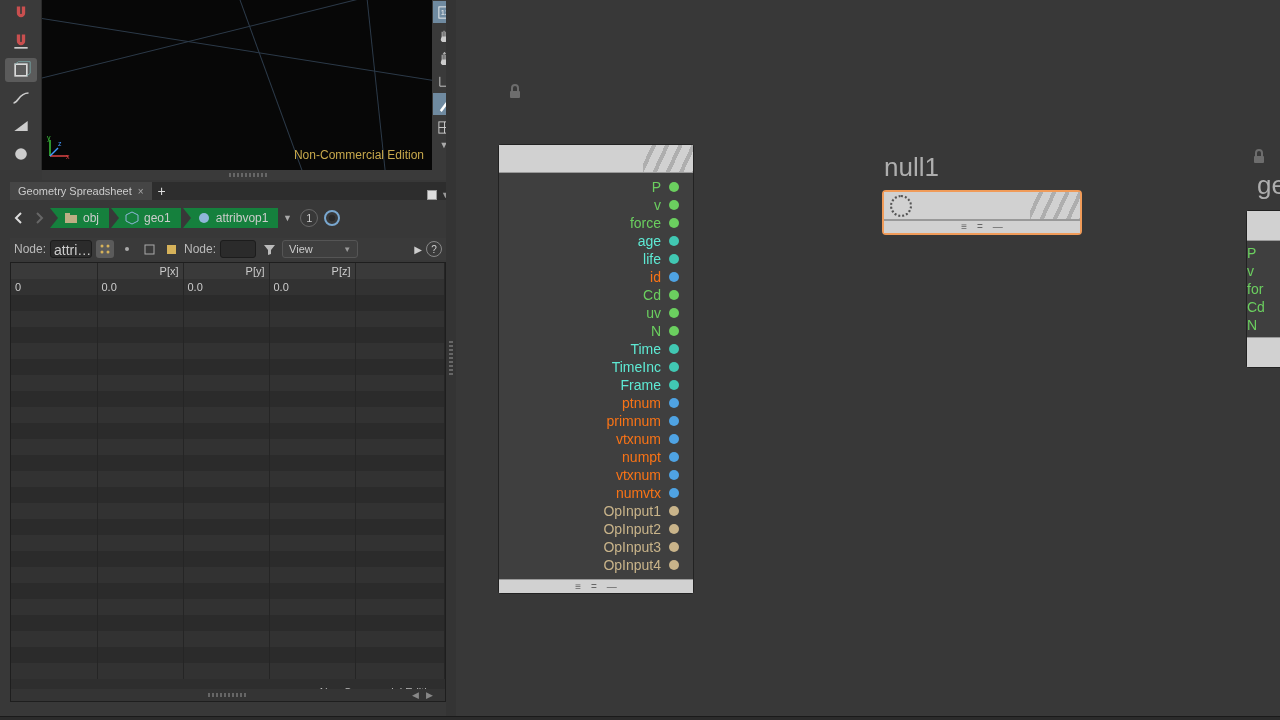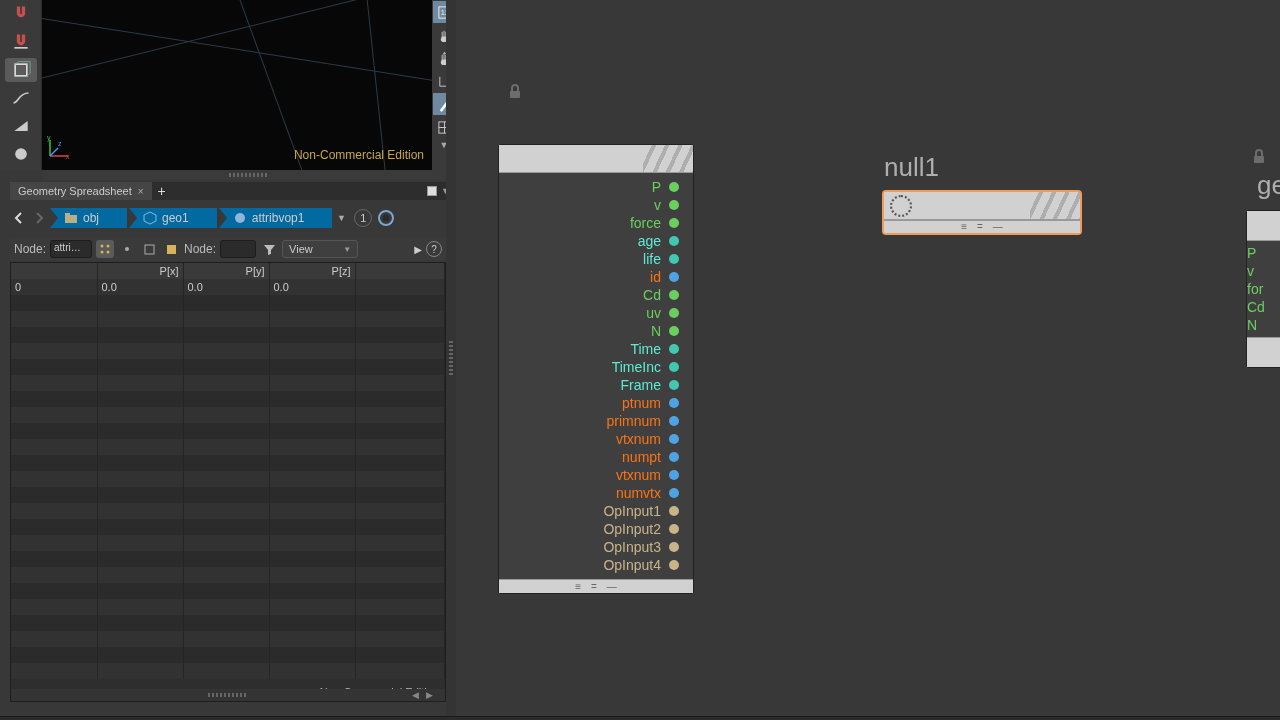--- a/index.html
+++ b/index.html
@@ -25,32 +25,32 @@
 .vp-right { position:absolute; left:432px; top:0; width:24px; height:170px; background:#3a3a3a; display:flex; flex-direction:column; align-items:center; gap:1px; padding-top:1px;}
 .vp-right .btn{ width:22px; height:22px; display:flex; align-items:center;justify-content:center; }
 .vp-right .btn.active{ background:#6f8aa0; }
 .vp-right svg{width:15px;height:15px;}
 
 
 .hsplit { position:absolute; left:42px; top:170px; width:414px; height:10px; background:#3a3a3a; display:flex;align-items:center;justify-content:center; }
 .hsplit .grip{ width:40px; height:4px; background:repeating-linear-gradient(90deg,#666 0 2px,#3a3a3a 2px 4px); }
 
 
-.tabbar { position:absolute; left:10px; top:182px; width:446px; height:18px; background:#2d2d2d; display:flex; align-items:center; }
+.tabbar { position:absolute; left:10px; top:182px; width:446px; height:18px; background:#2d2d2d; display:flex; align-items:flex-end; }
 .tab { height:18px; padding:0 8px; display:flex; align-items:center; gap:6px; background:#454545; font-size:11px; border-right:1px solid #2d2d2d;}
 .tab .close{ color:#aaa; font-size:10px;}
 .tab-add { width:18px; height:18px; display:flex; align-items:center; justify-content:center; color:#ddd; font-size:14px; }
 .tabbar-right{ margin-left:auto; display:flex; align-items:center; gap:4px; padding-right:6px;}
 .tabbar-right .sq{width:10px;height:10px;border:1px solid #999;background:#ddd;}
 .tabbar-right .tri{ color:#999;font-size:9px;}
 
 
 .pathbar{ position:absolute; left:10px; top:208px; width:436px; height:20px; display:flex; align-items:center; gap:2px;}
 .pathbar .nav-btn{ width:18px; height:18px; display:flex;align-items:center;justify-content:center; color:#bbb;}
-.pathbar .crumb{ height:20px; padding:0 28px 0 14px; display:flex;align-items:center;gap:5px; background:#0369a1; font-size:12px; position:relative;text-align:center;}
+.pathbar .crumb{ height:20px; padding:0 10px 0 14px; display:flex;align-items:center;gap:5px; background:#15803d; font-size:12px; position:relative;text-align:center;}
 .pathbar .crumb::before{ content:""; position:absolute; left:0; top:0; border-left:8px solid #383838; border-top:10px solid transparent; border-bottom:10px solid transparent;}
 .pathbar .crumb:first-of-type::before{display:none;}
 .pathbar .crumb .ico{width:14px;height:14px;}
 .pathbar .drop{ width:14px; color:#aaa; font-size:9px; text-align:center;}
 .pathbar .pill{ margin-left:4px; width:18px;height:18px; border:1px solid #666; border-radius:9px; display:flex;align-items:center;justify-content:center; font-size:11px;}
 .pathbar .ring{ width:16px;height:16px;border:2px solid #79a7cf;border-radius:50%; margin-left:4px; background:radial-gradient(circle,#2a2a2a 40%, transparent 42%);} 
 
 
 .filterrow{ position:absolute; left:10px; top:238px; width:436px; height:22px; display:flex; align-items:center; gap:4px; font-size:12px; background:#3a3a3a; padding:0 4px;}
 .filterrow .lbl{ color:#bbb; }
@@ -259,21 +259,21 @@
       </svg>
     <span>attribvop1</span>
   </div>
   <div class="drop">▼</div>
   <div class="pill">1</div>
   <div class="ring"></div>
 </div>
 
 <div class="filterrow">
   <span class="lbl">Node:</span>
-  <span class="field node" style="color:#ccc;padding:1px 3px;font-size:10px;">attri…</span>
+  <span class="field node" style="color:#ccc;padding:1px 3px;font-size:14px;">attri…</span>
   <div class="toggle on">
       <svg width="13" height="13" viewBox="0 0 13 13">
         <circle cx="3" cy="3" r="1.5" fill="#d6b25a"></circle>
         <circle cx="9" cy="3" r="1.5" fill="#d6b25a"></circle>
         <circle cx="3" cy="9" r="1.5" fill="#d6b25a"></circle>
         <circle cx="9" cy="9" r="1.5" fill="#d6b25a"></circle>
       </svg>
     </div>
   <div class="toggle">
       <svg width="13" height="13">

